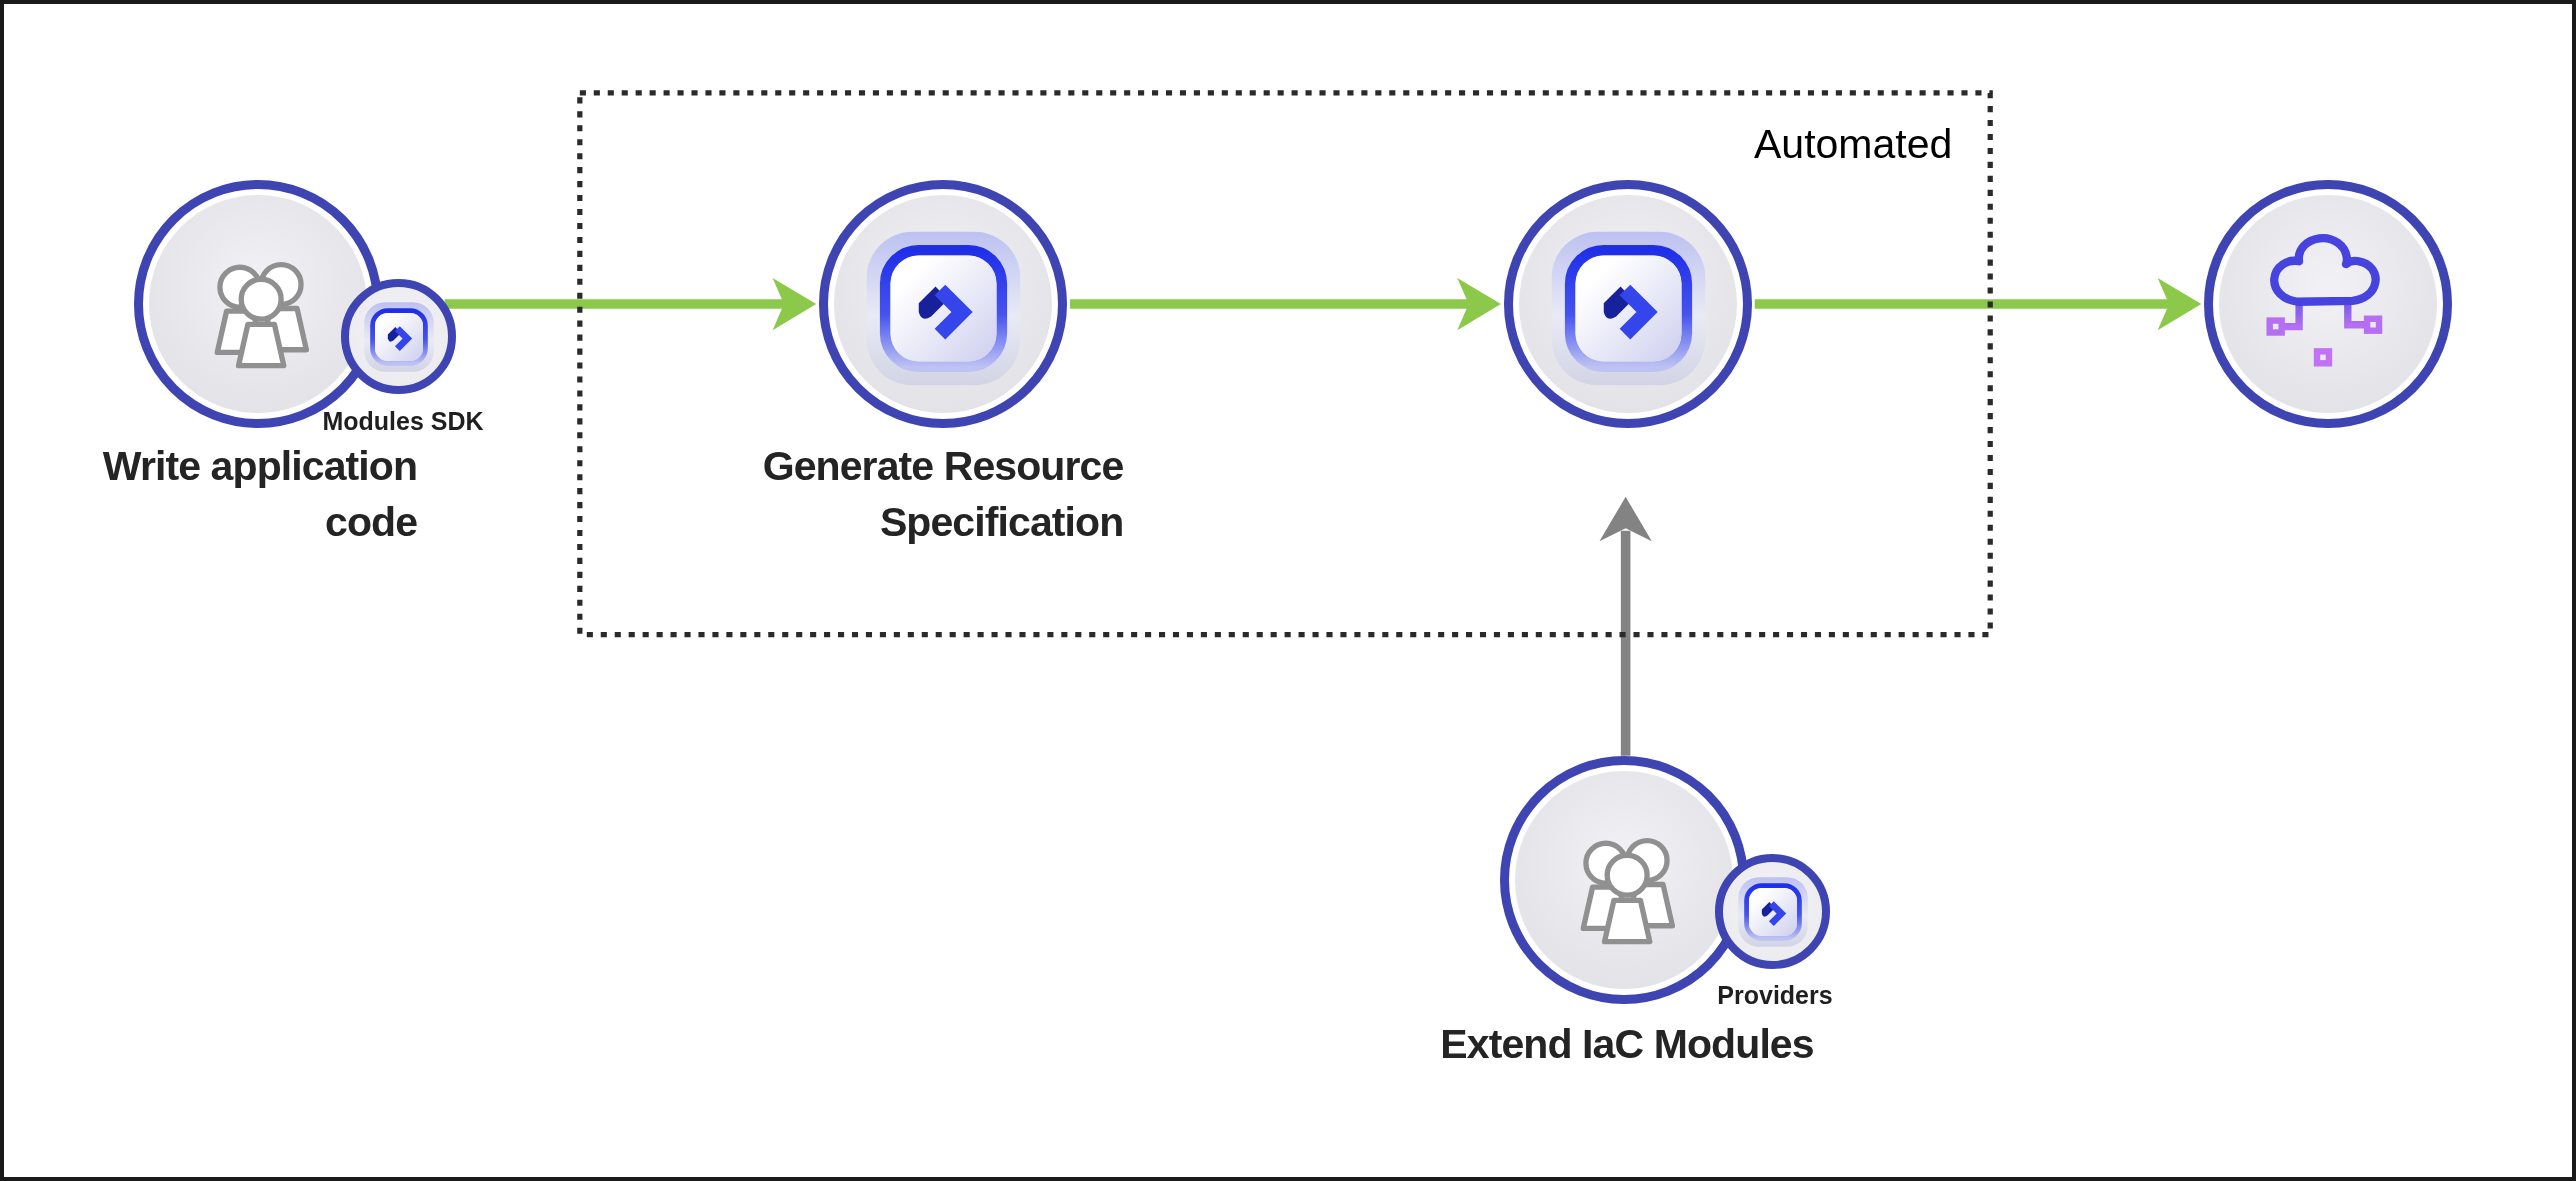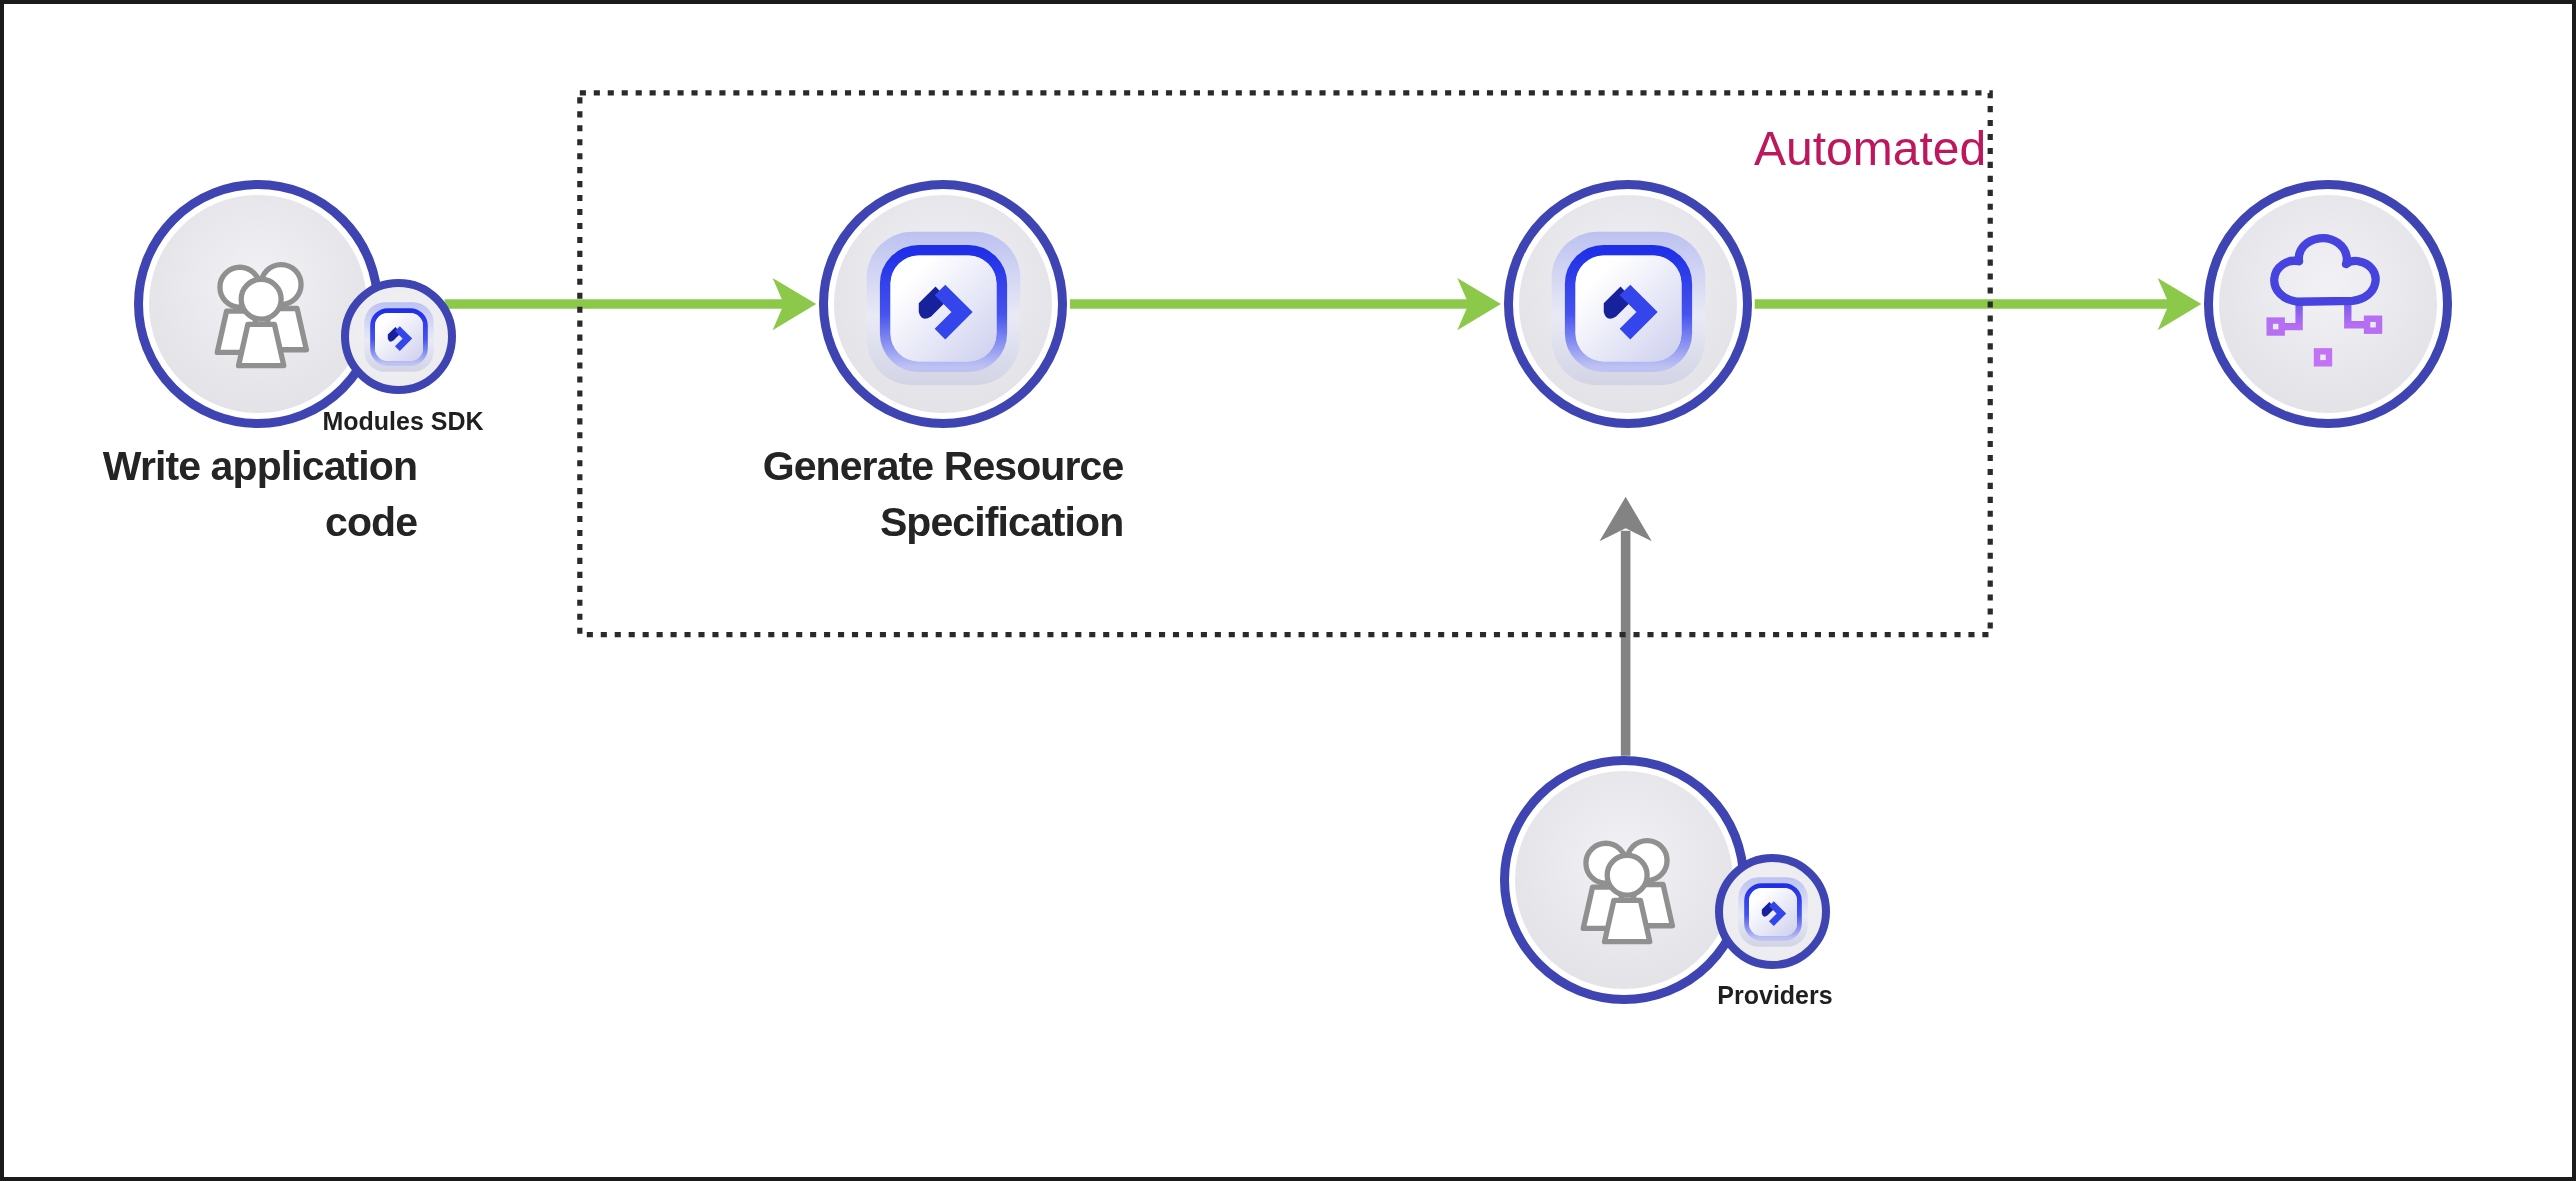--- a/index.html
+++ b/index.html
@@ -34,21 +34,21 @@
     font-size:41px;font-weight:700;line-height:56px;letter-spacing:-0.9px;
     color:#242424;text-align:right;white-space:pre-line;
   }
   .mini-label{
     position:absolute;transform:translateX(-50%);
     font-size:25px;font-weight:700;line-height:31px;
     color:#1f1f1f;text-align:center;white-space:nowrap;
   }
   .automated-label{
     position:absolute;
-    font-size:48px;font-weight:400;color:#be185d;white-space:nowrap;
+    font-size:41px;font-weight:400;color:#000000;white-space:nowrap;
   }
 </style>
 </head>
 <body>
 
 <div class="canvas">
 
   <svg class="overlay" viewBox="0 0 2953 1354">
     <defs>
       <linearGradient id="logoOuter" x1="0" y1="0" x2="0" y2="1">
@@ -180,15 +180,16 @@
   <div class="badge" style="left:1711px;top:850px">
     <svg width="72" height="72" viewBox="0 0 180 180">
       <rect x="3" y="3" width="174" height="174" rx="52" fill="url(#logoOuter)"></rect>
       <rect x="24" y="24" width="132" height="132" rx="38" fill="none" stroke="url(#logoRing)" stroke-width="12"></rect>
       <rect x="30" y="30" width="120" height="120" rx="32" fill="url(#logoFill)"></rect>
       <path d="M 62,84 L 81,65 L 95,80 L 76,99 Q 65,106 62,94 Z" fill="#18219c"></path>
       <path d="M 86,69 L 111,94 L 86,119" stroke="#3445ec" stroke-width="17" fill="none"></path>
     </svg>
   </div>
   <div class="mini-label" style="left:1771px;top:976px">Providers</div>
+  <div class="node-label" style="left:1623px;top:1012px">Extend IaC Modules</div>
 
 </div>
 
 
 </body></html>

